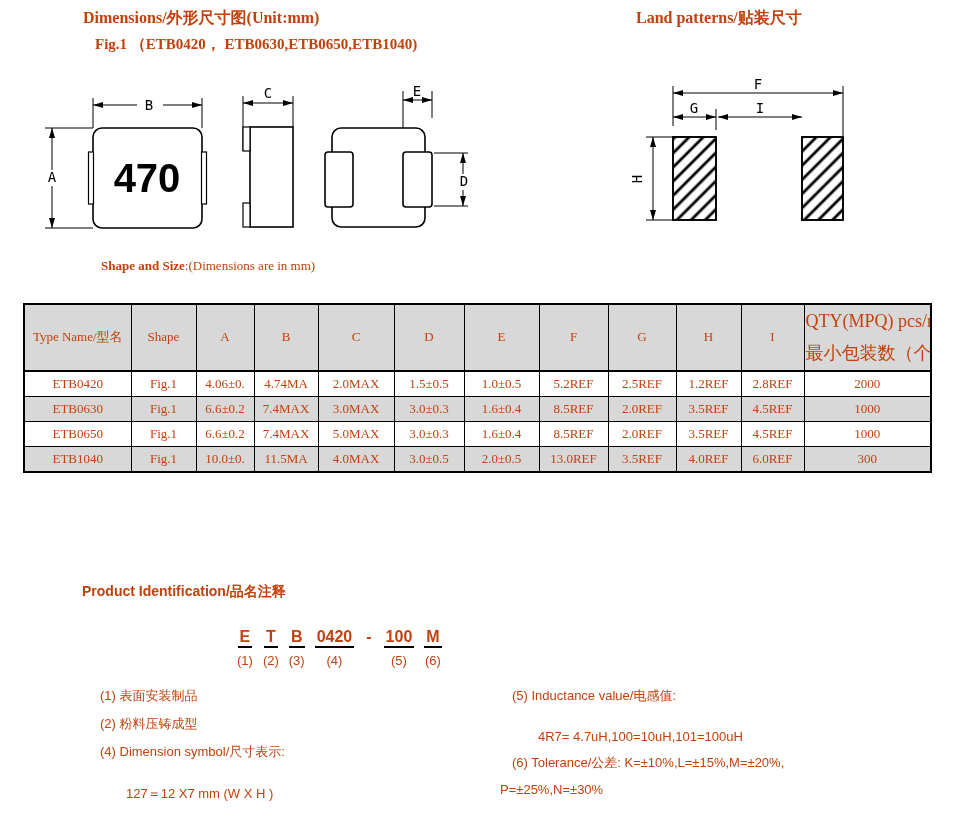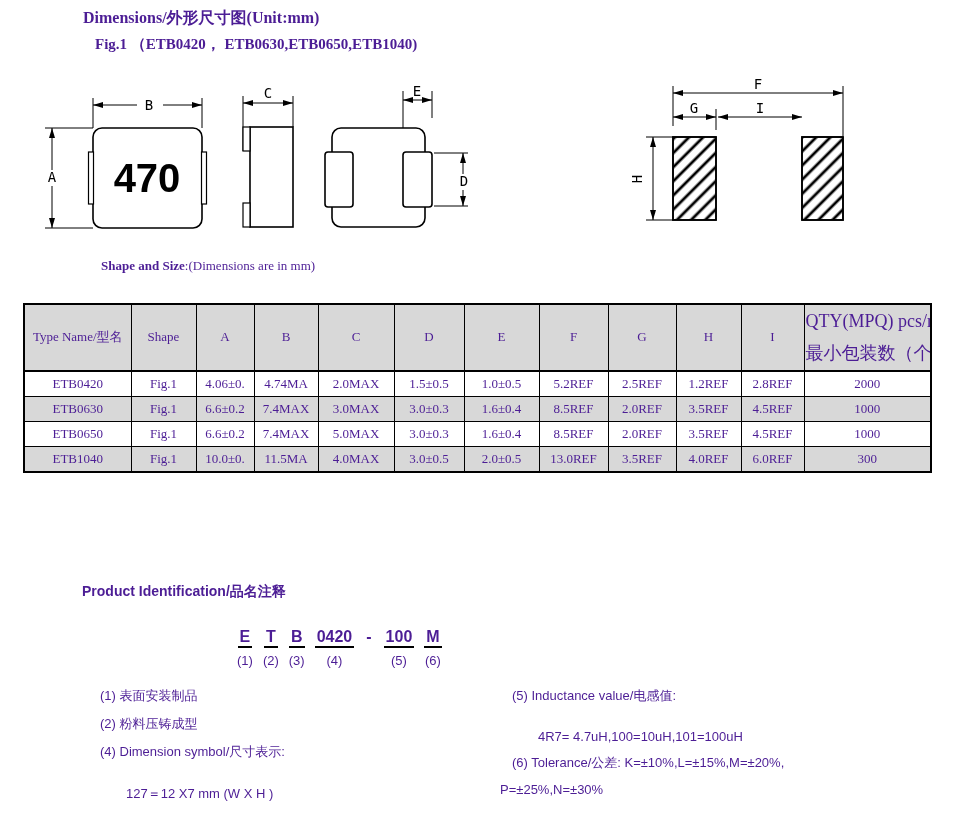--- a/index.html
+++ b/index.html
@@ -1,17 +1,17 @@
 <!DOCTYPE html>
 <html><head>
 <meta charset="utf-8">
 <style>
   html,body{margin:0;padding:0;background:#ffffff;}
   .page{position:relative;width:955px;height:819px;background:#ffffff;overflow:hidden;
-        font-family:"Liberation Serif",serif;color:#4c1d95;}
+        font-family:"Liberation Serif",serif;color:#c2410c;}
   .abs{position:absolute;}
   .h-serif{font-weight:bold;font-size:16px;font-family:"Liberation Serif",serif;}
   .fig-caption{font-size:15px;font-family:"Liberation Serif",serif;}
   .shape-size{font-size:13px;margin-left:21px;}
   .shape-size b{font-weight:bold;}
 
   
   table.spec{border-collapse:collapse;table-layout:fixed;width:907px;
              font-family:"Liberation Serif",serif;font-size:13px;}
   table.spec,table.spec td{border:1px solid #000;}
@@ -37,20 +37,21 @@
   .note-line{font-size:13px;margin-bottom:10px;white-space:nowrap;}
   .indent{margin-left:26px;margin-top:24px;}
   .outdent{margin-left:-12px;}
 </style>
 </head>
 <body>
 
 <div class="page">
 
   <div class="abs h-serif" style="left:83px;top:8px;">Dimensions/外形尺寸图(Unit:mm)</div>
+  <div class="abs h-serif" style="left:636px;top:8px;">Land patterns/贴装尺寸</div>
   <div class="abs fig-caption" style="left:95px;top:35px;font-weight:bold;">Fig.1 （ETB0420， ETB0630,ETB0650,ETB1040)</div>
 
   <svg class="abs" style="left:35px;top:78px;" width="440" height="160" viewBox="0 0 440 160">
     <defs>
       <marker id="arr1" viewBox="0 0 10 6" refX="10" refY="3" markerWidth="10" markerHeight="6" orient="auto-start-reverse">
           <path d="M0,0 L10,3 L0,6 z" fill="#000"></path>
         </marker>
     </defs>
     <g stroke="#000" fill="none">
 

